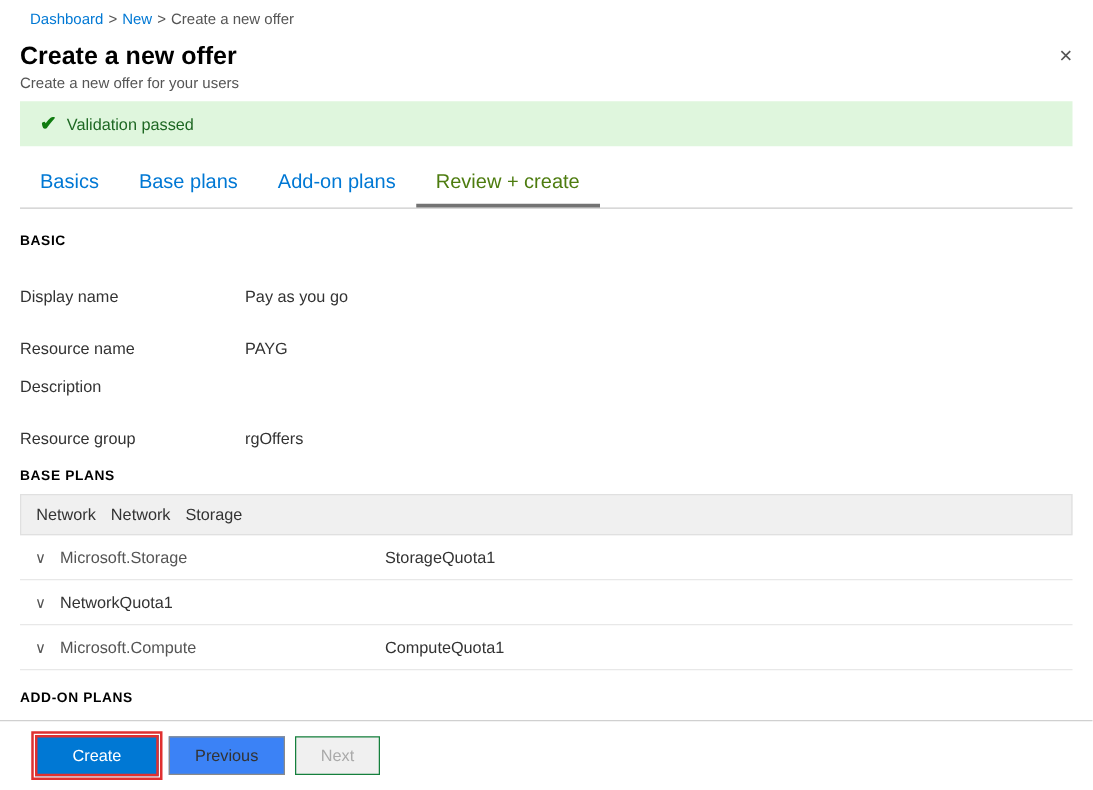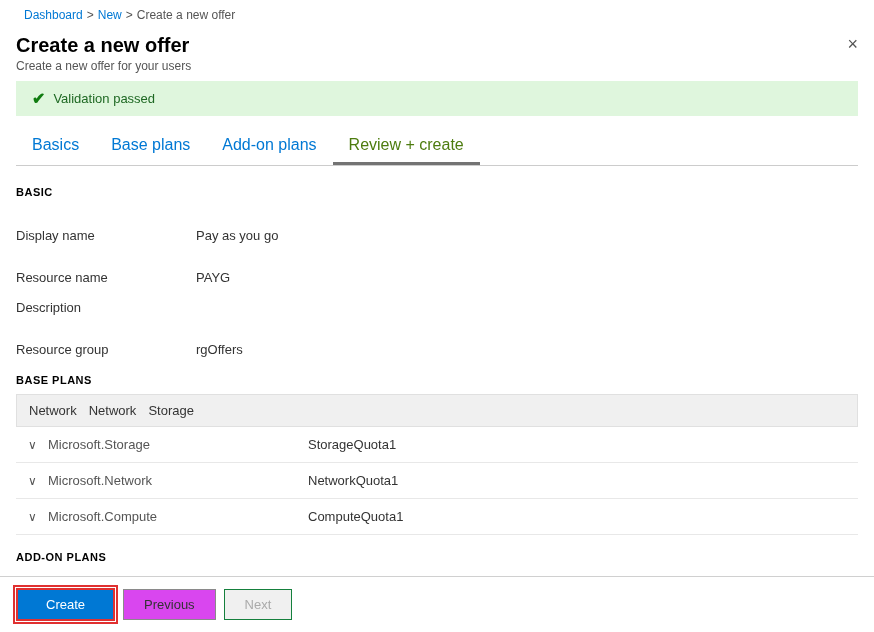--- a/index.html
+++ b/index.html
@@ -186,36 +186,36 @@
     .footer {
       position: absolute;
       bottom: 0;
       left: 0;
       right: 0;
       height: 56px;
       border-top: 1px solid #d0d0d0;
       background: #fff;
       display: flex;
       align-items: center;
-      padding: 0 16px;
+      padding: 0 28px;
       gap: 8px;
     }
     .btn-create {
       background-color: #0078d4;
       color: #fff;
       border: 2px solid #e03030;
       padding: 7px 28px;
       font-size: 13px;
       font-weight: 500;
       cursor: pointer;
       outline: 2px solid #e03030;
       outline-offset: 1px;
     }
     .btn-secondary {
-      background-color: #d946ef;
+      background-color: #3b82f6;
       color: #333;
       border: 1px solid #8a8a8a;
       padding: 7px 20px;
       font-size: 13px;
       cursor: pointer;
     }
     .btn-disabled {
       background-color: #f0f0f0;
       color: #aaa;
       border: 1px solid #15803d;
@@ -283,21 +283,20 @@
       <span class="plan-tab">Storage</span>
     </div>
 
     <div class="service-row">
       <span class="chevron-icon">∨</span>
       <span class="service-name">Microsoft.Storage</span>
       <span class="quota-name">StorageQuota1</span>
     </div>
     <div class="service-row">
       <span class="chevron-icon">∨</span>
-      <span class="service-name">Microsoft.Network</span>
       <span class="quota-name">NetworkQuota1</span>
     </div>
     <div class="service-row">
       <span class="chevron-icon">∨</span>
       <span class="service-name">Microsoft.Compute</span>
       <span class="quota-name">ComputeQuota1</span>
     </div>
   </div>
 
   <div class="addon-section">

